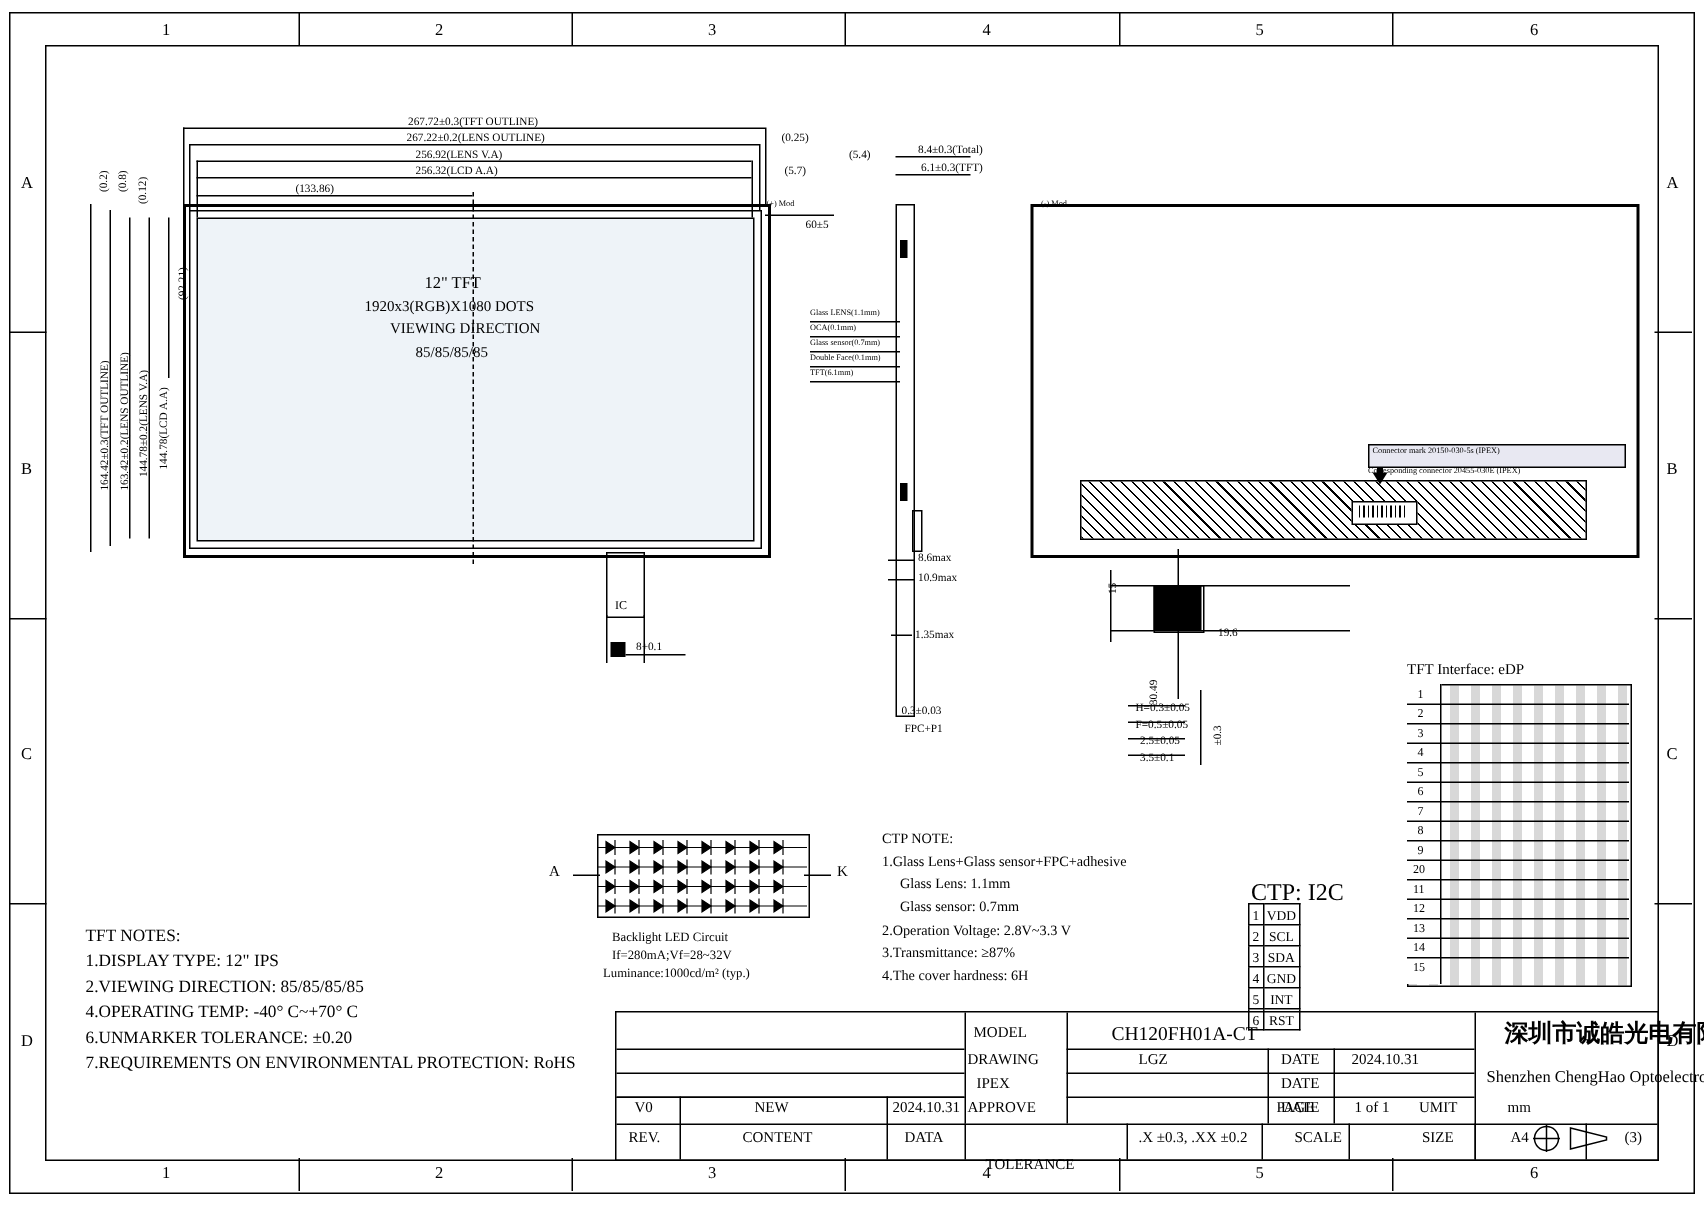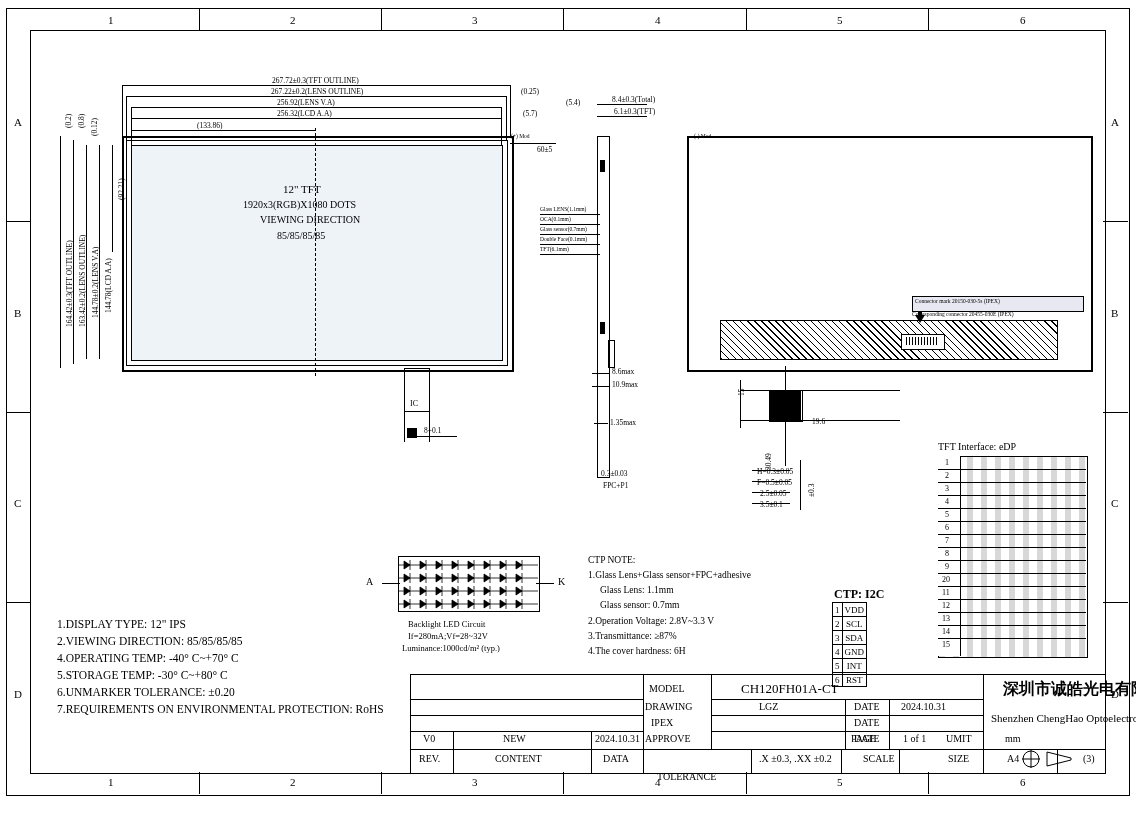--- a/index.html
+++ b/index.html
@@ -232,21 +232,21 @@
     <div class="txt dim8" style="left:7px;top:123px;">9</div>
     <div class="txt dim8" style="left:4px;top:136px;">20</div>
     <div class="txt dim8" style="left:4px;top:149px;">11</div>
     <div class="txt dim8" style="left:4px;top:162px;">12</div>
     <div class="txt dim8" style="left:4px;top:175px;">13</div>
     <div class="txt dim8" style="left:4px;top:188px;">14</div>
     <div class="txt dim8" style="left:4px;top:201px;">15</div>
   </div>
 
   <div class="abs" style="left:832px;top:588px;">
-    <div class="txt" style="left:2px;top:0px;font-size:12px;font-weight:bold;">CTP:  I2C</div>
+    <div class="txt" style="left:2px;top:0px;font-size:16px;">CTP:  I2C</div>
     <table class="tb" style="position:absolute;left:0;top:14px;">
       <tbody>
           <tr>
         <td class="ctr" style="width:16px;">1</td>
         <td class="ctr" style="width:38px;">VDD</td>
       </tr>
       <tr>
         <td class="ctr">2</td>
         <td class="ctr">SCL</td>
       </tr>
@@ -365,24 +365,24 @@
     <div class="txt" style="left:0;top:0;font-size:9.5px;">CTP NOTE:</div>
     <div class="txt" style="left:0;top:15px;font-size:9.5px;">1.Glass Lens+Glass sensor+FPC+adhesive</div>
     <div class="txt" style="left:12px;top:30px;font-size:9.5px;">Glass Lens: 1.1mm</div>
     <div class="txt" style="left:12px;top:45px;font-size:9.5px;">Glass sensor: 0.7mm</div>
     <div class="txt" style="left:0;top:61px;font-size:9.5px;">2.Operation Voltage: 2.8V~3.3 V</div>
     <div class="txt" style="left:0;top:76px;font-size:9.5px;">3.Transmittance: ≥87%</div>
     <div class="txt" style="left:0;top:91px;font-size:9.5px;">4.The cover hardness: 6H</div>
   </div>
 
   <div class="abs notes" style="left:57px;top:616px;">
+    <div>TFT NOTES:</div>
     <div>1.DISPLAY TYPE:  12" IPS</div>
     <div>2.VIEWING DIRECTION: 85/85/85/85</div>
     <div>4.OPERATING TEMP: -40° C~+70° C</div>
-    <div>5.STORAGE TEMP: -30° C~+80° C</div>
     <div>6.UNMARKER TOLERANCE: ±0.20</div>
     <div>7.REQUIREMENTS ON ENVIRONMENTAL PROTECTION: RoHS</div>
   </div>
 
   <div class="abs" style="left:410px;top:674px;width:694px;height:98px;border:1.5px solid #000;">
 
     <div class="line" style="left:0;top:24px;width:232px;height:1px;"></div>
     <div class="line" style="left:0;top:40px;width:232px;height:1px;"></div>
     <div class="line" style="left:0;top:56px;width:232px;height:1px;"></div>
     <div class="line" style="left:0;top:74px;width:694px;height:1px;"></div>

